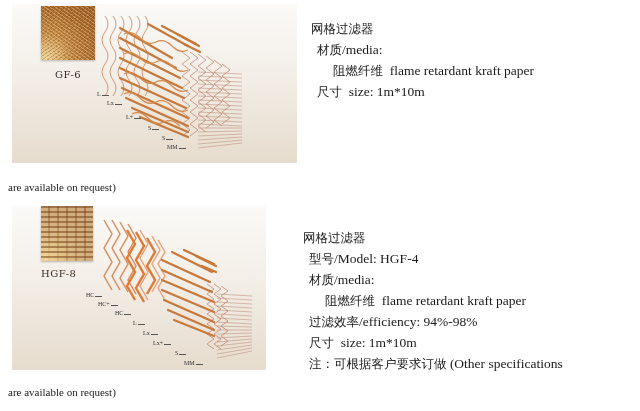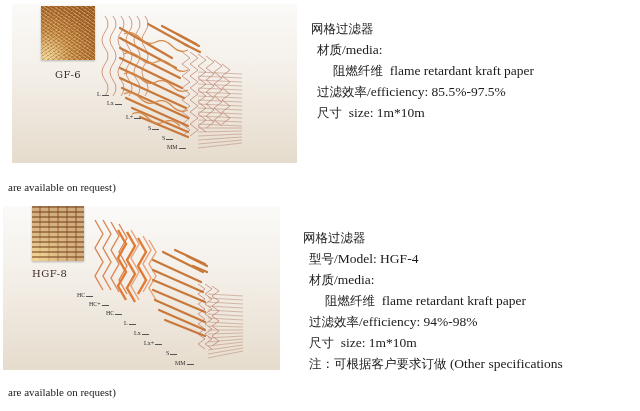--- a/index.html
+++ b/index.html
@@ -105,26 +105,25 @@
   <span class="layer-label" style="left:114px;top:110px;">L+</span>
   <span class="layer-label" style="left:136px;top:121px;">S</span>
   <span class="layer-label" style="left:150px;top:131px;">S</span>
   <span class="layer-label" style="left:155px;top:140px;">MM</span>
 </div>
 
 <div class="spec" style="left:311px;top:18px;">
   <div class="row"><span class="cn">网格过滤器</span></div>
   <div class="row indent1"><span class="cn">材质</span><span>/media:</span></div>
   <div class="row indent2"><span class="cn">阻燃纤维</span>&nbsp;&nbsp;<span>flame retardant kraft paper</span></div>
-  <div class="row indent1"><span class="cn">过滤效率</span><span>/efficiency: 85.5%-97.5%</span></div>
   <div class="row indent1"><span class="cn">尺寸</span>&nbsp;&nbsp;<span>size: 1m*10m</span></div>
 </div>
 <div class="cont" style="top:181px;">are available on request)</div>
 
-<div class="photo" style="left:3px;top:206px;width:277px;height:164px;">
+<div class="photo" style="left:12px;top:206px;width:254px;height:164px;">
   <svg width="277" height="164">
 
     <g stroke="#d9895a" stroke-width="1.4" fill="none">
       <path d="M92 14 l8 14 l-8 14 l8 14 l-8 14 l8 14"></path>
       <path d="M100 14 l8 14 l-8 14 l8 14 l-8 14 l8 14"></path>
       <path d="M108 16 l8 14 l-8 14 l8 14 l-8 14 l8 14"></path>
       <path d="M116 18 l8 14 l-8 14 l8 14 l-8 14 l8 14"></path>
     </g>
     <g stroke="#e07a35" stroke-width="2.4" fill="none">
       <path d="M115 24 l8 14 l-8 14 l8 14 l-8 14 l8 14"></path>

